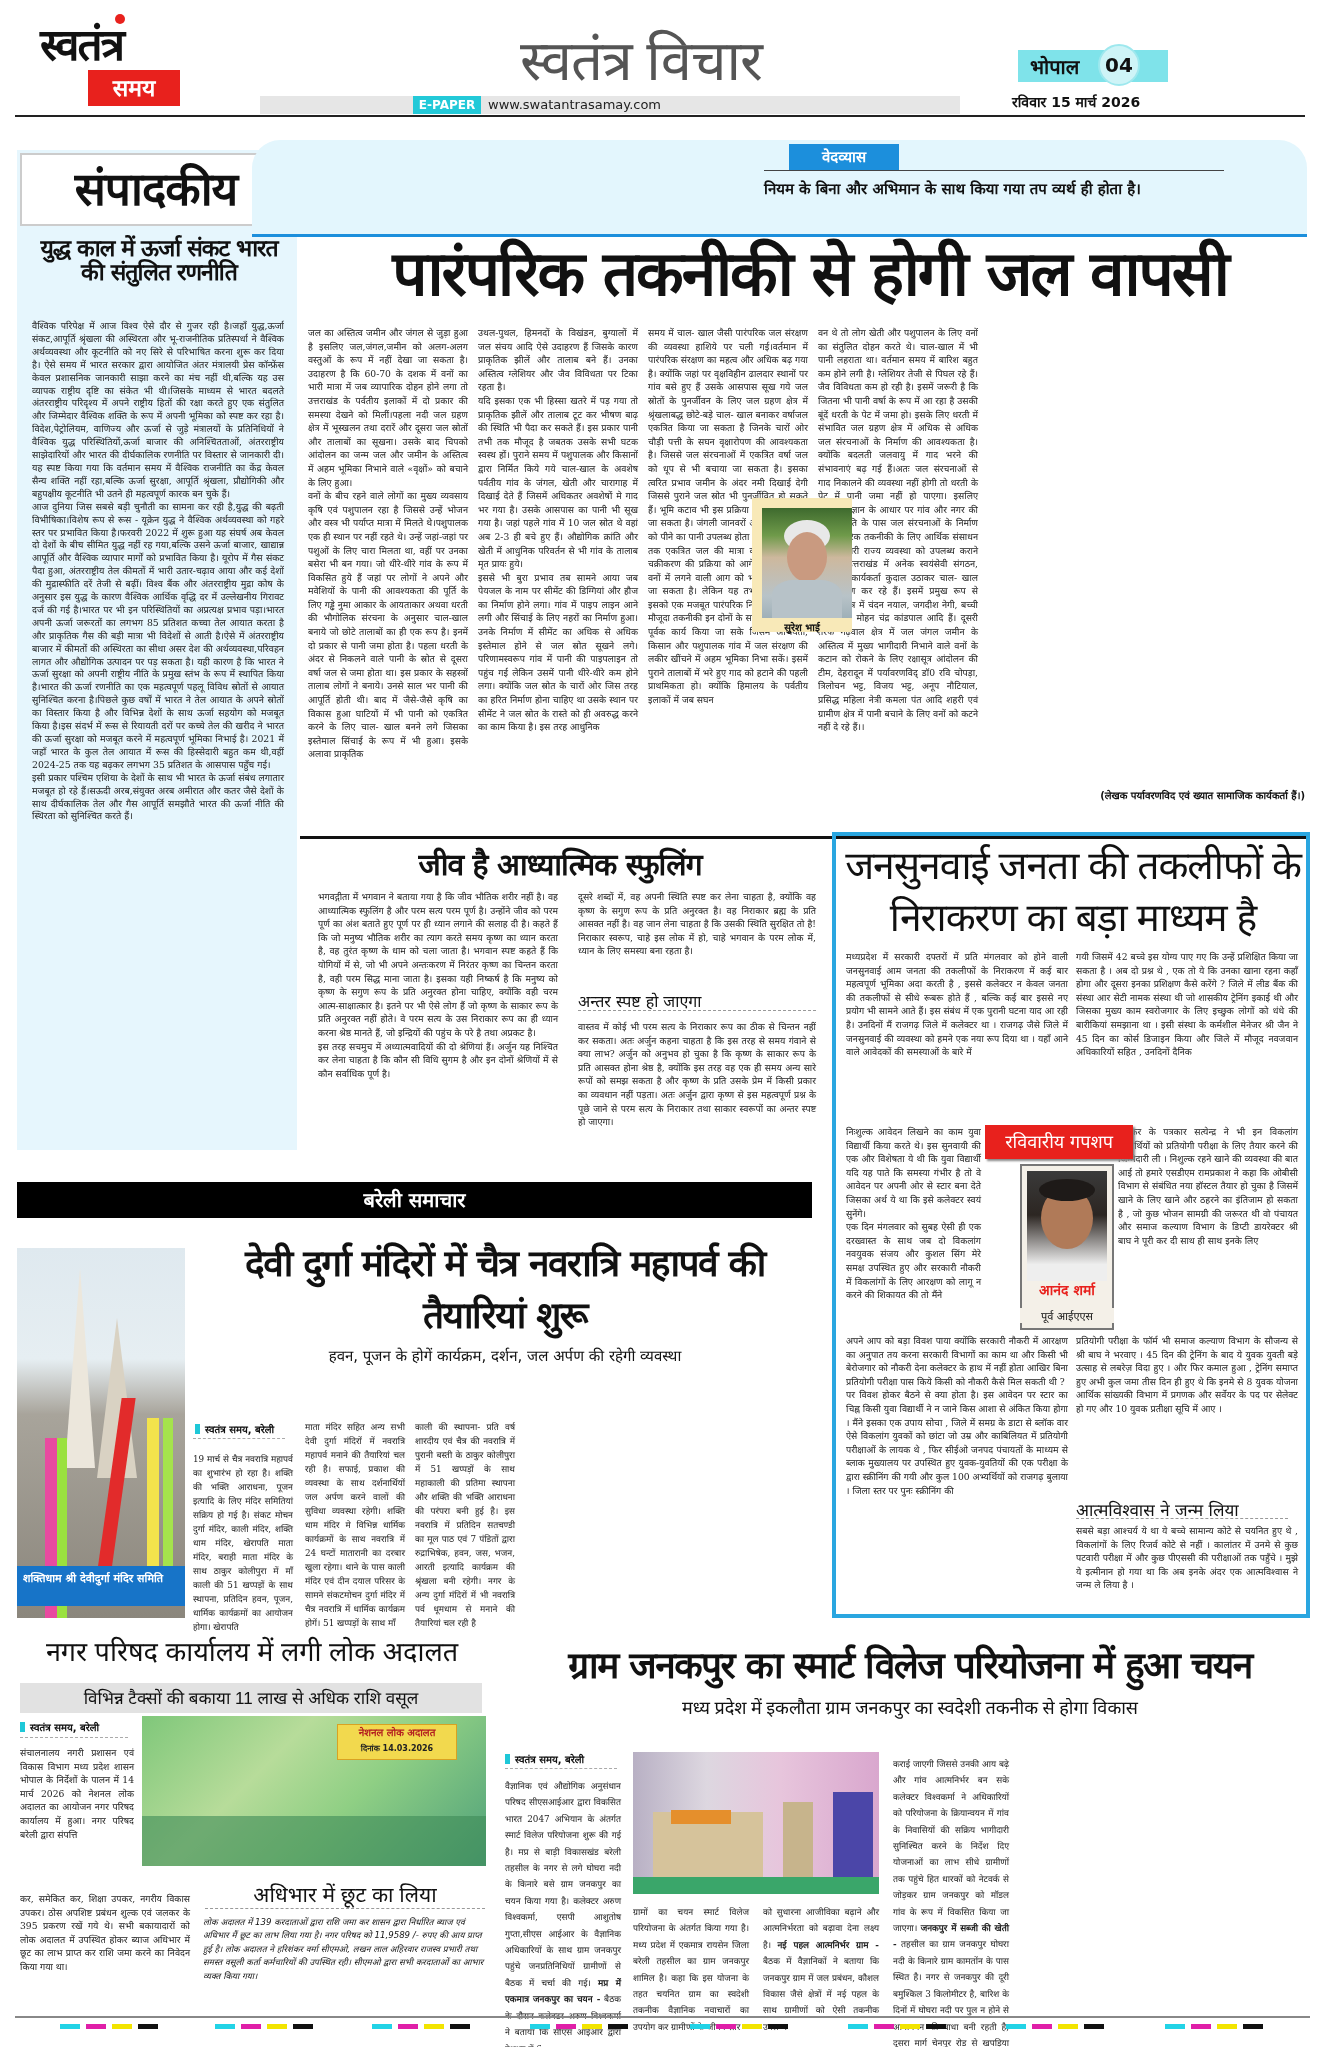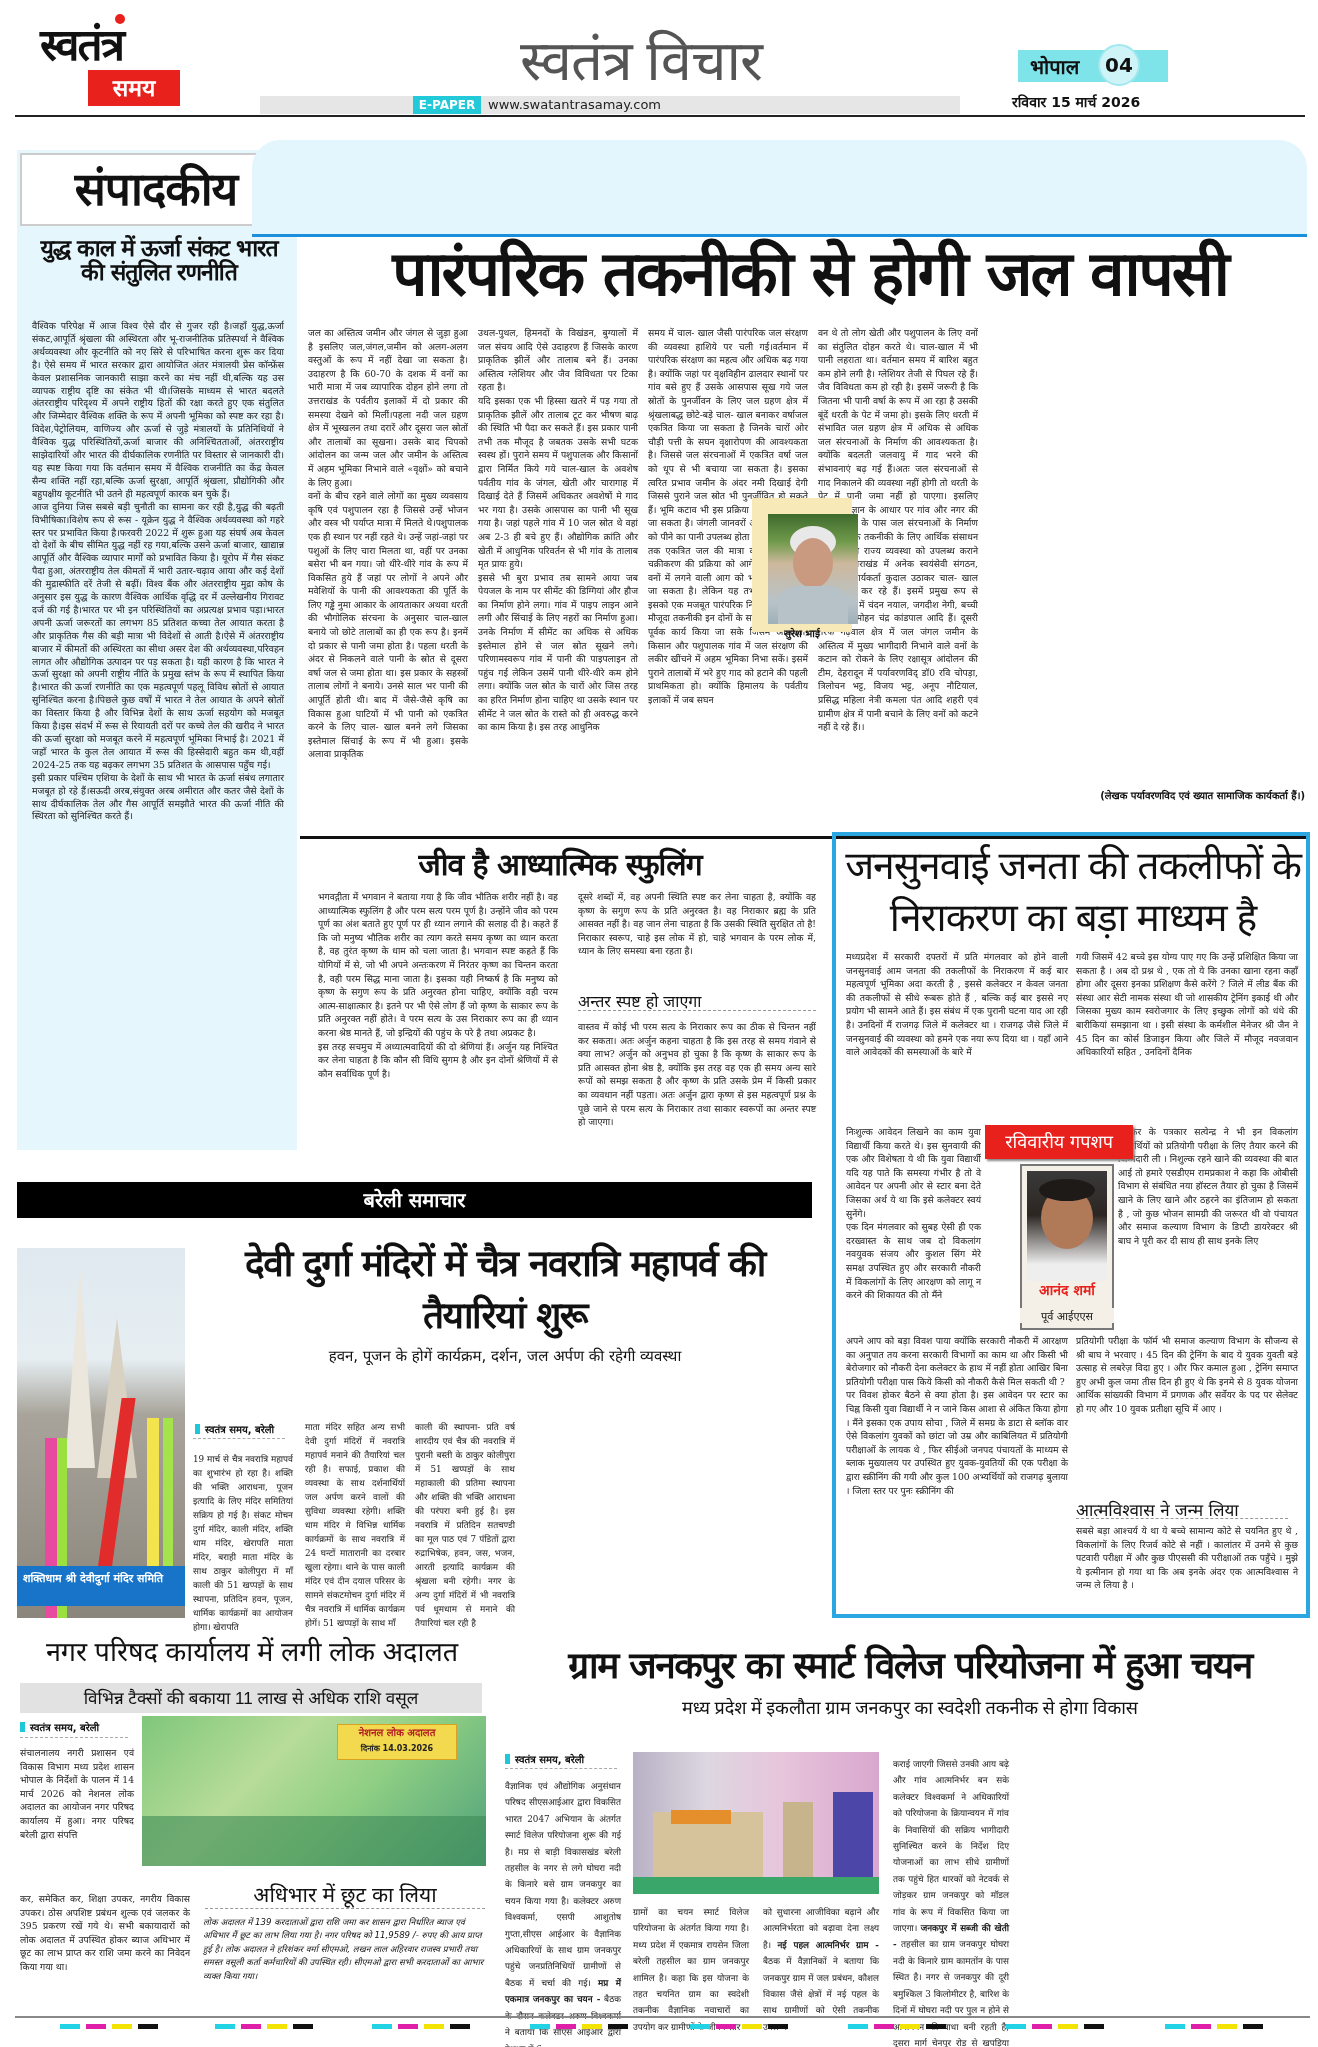--- a/index.html
+++ b/index.html
@@ -27,21 +27,21 @@
 #edit-title{left:20px;top:155px;width:272px;font-size:46px;text-align:center;line-height:68px}
 #edit-head{left:28px;top:236px;width:262px;font-size:23px;line-height:24px;text-align:center}
 #edit-body{left:32px;top:320px;width:252px;font-size:9.3px;line-height:12.9px}
 
 #quote-box{left:252px;top:140px;width:1055px;height:97px;background:#e3f6fd;border-radius:28px 28px 0 0;border-bottom:3px solid #1c8fdc}
 .qtag{height:26px;background:#1c8fdc;color:#fff;font-size:15px;font-weight:bold;text-align:center;line-height:26px}
 .qline{height:1px;background:#444}
 .qtext{font-size:15px;font-weight:bold;text-align:center;line-height:24px;color:#111}
 #main-head{left:310px;top:232px;width:1000px;font-size:62px;line-height:84px;text-align:center;letter-spacing:-2px}
 .col{position:absolute}
-#photo-suresh{left:770px;top:498px;width:100px;height:134px;background:#f8e9b8;padding:16px}
+#photo-suresh{left:770px;top:498px;width:100px;height:134px;background:#f8e9b8;padding:10px}
 #photo-suresh .img{width:90px;height:110px;background:linear-gradient(180deg,#3e6a2e 0,#6f9a4a 25%,#cdb89d 45%,#b8c3c8 80%,#9fb0b8 100%);position:relative;overflow:hidden}
 .face{position:absolute;border-radius:50%}
 #rule1{left:300px;top:836px;width:1010px;height:3px;background:#111}
 
 #jeev-head{left:300px;top:840px;width:520px;font-size:30px;line-height:50px;text-align:center}
 #antar{left:578px;top:990px;font-size:16px;color:#111}
 #antar-line{left:578px;top:1010px;width:238px;border-bottom:1px dashed #999}
 
 #jan-box{left:832px;top:832px;width:478px;height:786px;border:4px solid #2aa6e0}
 #jan-head{left:844px;top:840px;width:458px;font-size:39px;line-height:52px;text-align:center;font-family:"Liberation Sans",sans-serif;font-weight:normal;letter-spacing:-1px;color:#111}
@@ -96,20 +96,25 @@
 
 <div id="edit-box" class="abs"></div>
 <div id="edit-title-box" class="abs"></div>
 <div id="edit-title" class="abs hd">संपादकीय</div>
 <div id="edit-head" class="abs hd">युद्ध काल में ऊर्जा संकट भारत की संतुलित रणनीति</div>
 <div id="edit-body" class="abs txt" style="white-space:pre-line">वैश्विक परिपेक्ष में आज विश्व ऐसे दौर से गुजर रही है।जहाँ युद्ध,ऊर्जा संकट,आपूर्ति श्रृंखला की अस्थिरता और भू-राजनीतिक प्रतिस्पर्धा ने वैश्विक अर्थव्यवस्था और कूटनीति को नए सिरे से परिभाषित करना शुरू कर दिया है। ऐसे समय में भारत सरकार द्वारा आयोजित अंतर मंत्रालयी प्रेस कॉन्फ्रेंस केवल प्रशासनिक जानकारी साझा करने का मंच नहीं थी,बल्कि यह उस व्यापक राष्ट्रीय दृष्टि का संकेत भी थी।जिसके माध्यम से भारत बदलते अंतरराष्ट्रीय परिदृश्य में अपने राष्ट्रीय हितों की रक्षा करते हुए एक संतुलित और जिम्मेदार वैश्विक शक्ति के रूप में अपनी भूमिका को स्पष्ट कर रहा है।विदेश,पेट्रोलियम, वाणिज्य और ऊर्जा से जुड़े मंत्रालयों के प्रतिनिधियों ने वैश्विक युद्ध परिस्थितियों,ऊर्जा बाजार की अनिश्चितताओं, अंतरराष्ट्रीय साझेदारियों और भारत की दीर्घकालिक रणनीति पर विस्तार से जानकारी दी।यह स्पष्ट किया गया कि वर्तमान समय में वैश्विक राजनीति का केंद्र केवल सैन्य शक्ति नहीं रहा,बल्कि ऊर्जा सुरक्षा, आपूर्ति श्रृंखला, प्रौद्योगिकी और बहुपक्षीय कूटनीति भी उतने ही महत्वपूर्ण कारक बन चुके हैं।
 आज दुनिया जिस सबसे बड़ी चुनौती का सामना कर रही है,युद्ध की बढ़ती विभीषिका।विशेष रूप से रूस - यूक्रेन युद्ध ने वैश्विक अर्थव्यवस्था को गहरे स्तर पर प्रभावित किया है।फरवरी 2022 में शुरू हुआ यह संघर्ष अब केवल दो देशों के बीच सीमित युद्ध नहीं रह गया,बल्कि उसने ऊर्जा बाजार, खाद्यान्न आपूर्ति और वैश्विक व्यापार मार्गों को प्रभावित किया है। यूरोप में गैस संकट पैदा हुआ, अंतरराष्ट्रीय तेल कीमतों में भारी उतार-चढ़ाव आया और कई देशों की मुद्रास्फीति दरें तेजी से बढ़ीं। विश्व बैंक और अंतरराष्ट्रीय मुद्रा कोष के अनुसार इस युद्ध के कारण वैश्विक आर्थिक वृद्धि दर में उल्लेखनीय गिरावट दर्ज की गई है।भारत पर भी इन परिस्थितियों का अप्रत्यक्ष प्रभाव पड़ा।भारत अपनी ऊर्जा जरूरतों का लगभग 85 प्रतिशत कच्चा तेल आयात करता है और प्राकृतिक गैस की बड़ी मात्रा भी विदेशों से आती है।ऐसे में अंतरराष्ट्रीय बाजार में कीमतों की अस्थिरता का सीधा असर देश की अर्थव्यवस्था,परिवहन लागत और औद्योगिक उत्पादन पर पड़ सकता है। यही कारण है कि भारत ने ऊर्जा सुरक्षा को अपनी राष्ट्रीय नीति के प्रमुख स्तंभ के रूप में स्थापित किया है।भारत की ऊर्जा रणनीति का एक महत्वपूर्ण पहलू विविध स्रोतों से आयात सुनिश्चित करना है।पिछले कुछ वर्षों में भारत ने तेल आयात के अपने स्रोतों का विस्तार किया है और विभिन्न देशों के साथ ऊर्जा सहयोग को मजबूत किया है।इस संदर्भ में रूस से रियायती दरों पर कच्चे तेल की खरीद ने भारत की ऊर्जा सुरक्षा को मजबूत करने में महत्वपूर्ण भूमिका निभाई है। 2021 में जहाँ भारत के कुल तेल आयात में रूस की हिस्सेदारी बहुत कम थी,वहीं 2024-25 तक यह बढ़कर लगभग 35 प्रतिशत के आसपास पहुँच गई।
 इसी प्रकार पश्चिम एशिया के देशों के साथ भी भारत के ऊर्जा संबंध लगातार मजबूत हो रहे हैं।सऊदी अरब,संयुक्त अरब अमीरात और कतर जैसे देशों के साथ दीर्घकालिक तेल और गैस आपूर्ति समझौते भारत की ऊर्जा नीति की स्थिरता को सुनिश्चित करते हैं।</div>
 
 <div id="quote-box" class="abs">
+  <div class="abs" style="left:512px;top:4px;width:520px">
+    <div class="qtag" style="margin-left:25px;width:110px">वेदव्यास</div>
+    <div class="qline" style="width:460px"></div>
+    <div class="qtext" style="margin-top:6px;text-align:left">नियम के बिना और अभिमान के साथ किया गया तप व्यर्थ ही होता है।</div>
+  </div>
 </div>
 
 <div id="main-head" class="abs hd">पारंपरिक तकनीकी से होगी जल वापसी</div>
 <div class="col txt" style="left:308px;top:326px;width:160px;white-space:pre-line">जल का अस्तित्व जमीन और जंगल से जुड़ा हुआ है इसलिए जल,जंगल,जमीन को अलग-अलग वस्तुओं के रूप में नहीं देखा जा सकता है। उदाहरण है कि 60-70 के दशक में वनों का भारी मात्रा में जब व्यापारिक दोहन होने लगा तो उत्तराखंड के पर्वतीय इलाकों में दो प्रकार की समस्या देखने को मिलीं।पहला नदी जल ग्रहण क्षेत्र में भूस्खलन तथा दरारें और दूसरा जल स्रोतों और तालाबों का सूखना। उसके बाद चिपको आंदोलन का जन्म जल और जमीन के अस्तित्व में अहम भूमिका निभाने वाले «वृक्षों» को बचाने के लिए हुआ।
 वनों के बीच रहने वाले लोगों का मुख्य व्यवसाय कृषि एवं पशुपालन रहा है जिससे उन्हें भोजन और वस्त्र भी पर्याप्त मात्रा में मिलते थे।पशुपालक एक ही स्थान पर नहीं रहते थे। उन्हें जहां-जहां पर पशुओं के लिए चारा मिलता था, वहीं पर उनका बसेरा भी बन गया। जो धीरे-धीरे गांव के रूप में विकसित हुये हैं जहां पर लोगों ने अपने और मवेशियों के पानी की आवश्यकता की पूर्ति के लिए गड्ढे नुमा आकार के आयताकार अथवा धरती की भौगोलिक संरचना के अनुसार चाल-खाल बनाये जो छोटे तालाबों का ही एक रूप है। इनमें दो प्रकार से पानी जमा होता है। पहला धरती के अंदर से निकलने वाले पानी के स्रोत से दूसरा वर्षा जल से जमा होता था। इस प्रकार के सहस्त्रों तालाब लोगों ने बनाये। उनसे साल भर पानी की आपूर्ति होती थी। बाद में जैसे-जैसे कृषि का विकास हुआ घाटियों में भी पानी को एकत्रित करने के लिए चाल- खाल बनने लगे जिसका इस्तेमाल सिंचाई के रूप में भी हुआ। इसके अलावा प्राकृतिक</div>
 <div class="col txt" style="left:478px;top:326px;width:160px;white-space:pre-line">उथल-पुथल, हिमनदों के विखंडन, बुग्यालों में जल संचय आदि ऐसे उदाहरण हैं जिसके कारण प्राकृतिक झीलें और तालाब बने हैं। उनका अस्तित्व ग्लेशियर और जैव विविधता पर टिका रहता है।
 यदि इसका एक भी हिस्सा खतरे में पड़ गया तो प्राकृतिक झीलें और तालाब टूट कर भीषण बाढ़ की स्थिति भी पैदा कर सकते हैं। इस प्रकार पानी तभी तक मौजूद है जबतक उसके सभी घटक स्वस्थ हों। पुराने समय में पशुपालक और किसानों द्वारा निर्मित किये गये चाल-खाल के अवशेष पर्वतीय गांव के जंगल, खेती और चारागाह में दिखाई देते हैं जिसमें अधिकतर अवशेषों मे गाद भर गया है। उसके आसपास का पानी भी सूख गया है। जहां पहले गांव में 10 जल स्रोत थे वहां अब 2-3 ही बचे हुए हैं। औद्योगिक क्रांति और खेती में आधुनिक परिवर्तन से भी गांव के तालाब मृत प्रायः हुये।
 इससे भी बुरा प्रभाव तब सामने आया जब पेयजल के नाम पर सीमेंट की डिग्गियां और हौज का निर्माण होने लगा। गांव में पाइप लाइन आने लगी और सिंचाई के लिए नहरों का निर्माण हुआ। उनके निर्माण में सीमेंट का अधिक से अधिक इस्तेमाल होने से जल स्रोत सूखने लगे। परिणामस्वरूप गांव में पानी की पाइपलाइन तो पहुंच गई लेकिन उसमें पानी धीरे-धीरे कम होने लगा। क्योंकि जल स्रोत के चारों ओर जिस तरह का हरित निर्माण होना चाहिए था उसके स्थान पर सीमेंट ने जल स्रोत के रास्ते को ही अवरुद्ध करने का काम किया है। इस तरह आधुनिक</div>
 <div class="col txt" style="left:648px;top:326px;width:160px">समय में चाल- खाल जैसी पारंपरिक जल संरक्षण की व्यवस्था हाशिये पर चली गई।वर्तमान में पारंपरिक संरक्षण का महत्व और अधिक बढ़ गया है। क्योंकि जहां पर वृक्षविहीन ढालदार स्थानों पर गांव बसे हुए हैं उसके आसपास सूख गये जल स्रोतों के पुनर्जीवन के लिए जल ग्रहण क्षेत्र में श्रृंखलाबद्ध छोटे-बड़े चाल- खाल बनाकर वर्षाजल एकत्रित किया जा सकता है जिनके चारों ओर चौड़ी पत्ती के सघन वृक्षारोपण की आवश्यकता है। जिससे जल संरचनाओं में एकत्रित वर्षा जल को धूप से भी बचाया जा सकता है। इसका त्वरित प्रभाव जमीन के अंदर नमी दिखाई देगी जिससे पुराने जल स्रोत भी पुनर्जीवित हो सकते हैं। भूमि कटाव भी इस प्रक्रिया से नियंत्रित किया जा सकता है। जंगली जानवरों और जीव- जंतुओं को पीने का पानी उपलब्ध होता है और लंबे समय तक एकत्रित जल की मात्रा वायुमंडल में जल चक्रीकरण की प्रक्रिया को आगे बढ़ाता है।इससे वनों में लगने वाली आग को भी नियंत्रित किया जा सकता है। लेकिन यह तभी संभव है जब इसको एक मजबूत पारंपरिक निर्माण पद्धति और मौजूदा तकनीकी इन दोनों के समागम से गंभीरता पूर्वक कार्य किया जा सके जिसमें अभियंता, किसान और पशुपालक गांव में जल संरक्षण की लकीर खींचने में अहम भूमिका निभा सकें। इसमें पुराने तालाबों में भरे हुए गाद को हटाने की पहली प्राथमिकता हो। क्योंकि हिमालय के पर्वतीय इलाकों में जब सघन</div>
 <div class="col txt" style="left:818px;top:326px;width:160px">वन थे तो लोग खेती और पशुपालन के लिए वनों का संतुलित दोहन करते थे। चाल-खाल में भी पानी लहराता था। वर्तमान समय में बारिश बहुत कम होने लगी है। ग्लेशियर तेजी से पिघल रहे हैं। जैव विविधता कम हो रही है। इसमें जरूरी है कि जितना भी पानी वर्षा के रूप में आ रहा है उसकी बूंदें धरती के पेट में जमा हो। इसके लिए धरती में संभावित जल ग्रहण क्षेत्र में अधिक से अधिक जल संरचनाओं के निर्माण की आवश्यकता है। क्योंकि बदलती जलवायु में गाद भरने की संभावनाएं बढ़ गई हैं।अतः जल संरचनाओं से गाद निकालने की व्यवस्था नहीं होगी तो धरती के पेट में पानी जमा नहीं हो पाएगा। इसलिए पारंपरिक ज्ञान के आधार पर गांव और नगर की जल समिति के पास जल संरचनाओं के निर्माण की पारंपरिक तकनीकी के लिए आर्थिक संसाधन कल्याणकारी राज्य व्यवस्था को उपलब्ध कराने चाहिए। उत्तराखंड में अनेक स्वयंसेवी संगठन, पर्यावरण कार्यकर्ता कुदाल उठाकर चाल- खाल का निर्माण कर रहे हैं। इसमें प्रमुख रूप से कुमाऊं क्षेत्र में चंदन नयाल, जगदीश नेगी, बच्ची सिंह बिष्ट, मोहन चंद्र कांडपाल आदि हैं। दूसरी तरफ गढ़वाल क्षेत्र में जल जंगल जमीन के अस्तित्व में मुख्य भागीदारी निभाने वाले वनों के कटान को रोकने के लिए रक्षासूत्र आंदोलन की टीम, देहरादून में पर्यावरणविद् डॉ0 रवि चोपड़ा, त्रिलोचन भट्ट, विजय भट्ट, अनूप नौटियाल, प्रसिद्ध महिला नेत्री कमला पंत आदि शहरी एवं ग्रामीण क्षेत्र में पानी बचाने के लिए वनों को कटने नहीं दे रहे हैं।।</div>

